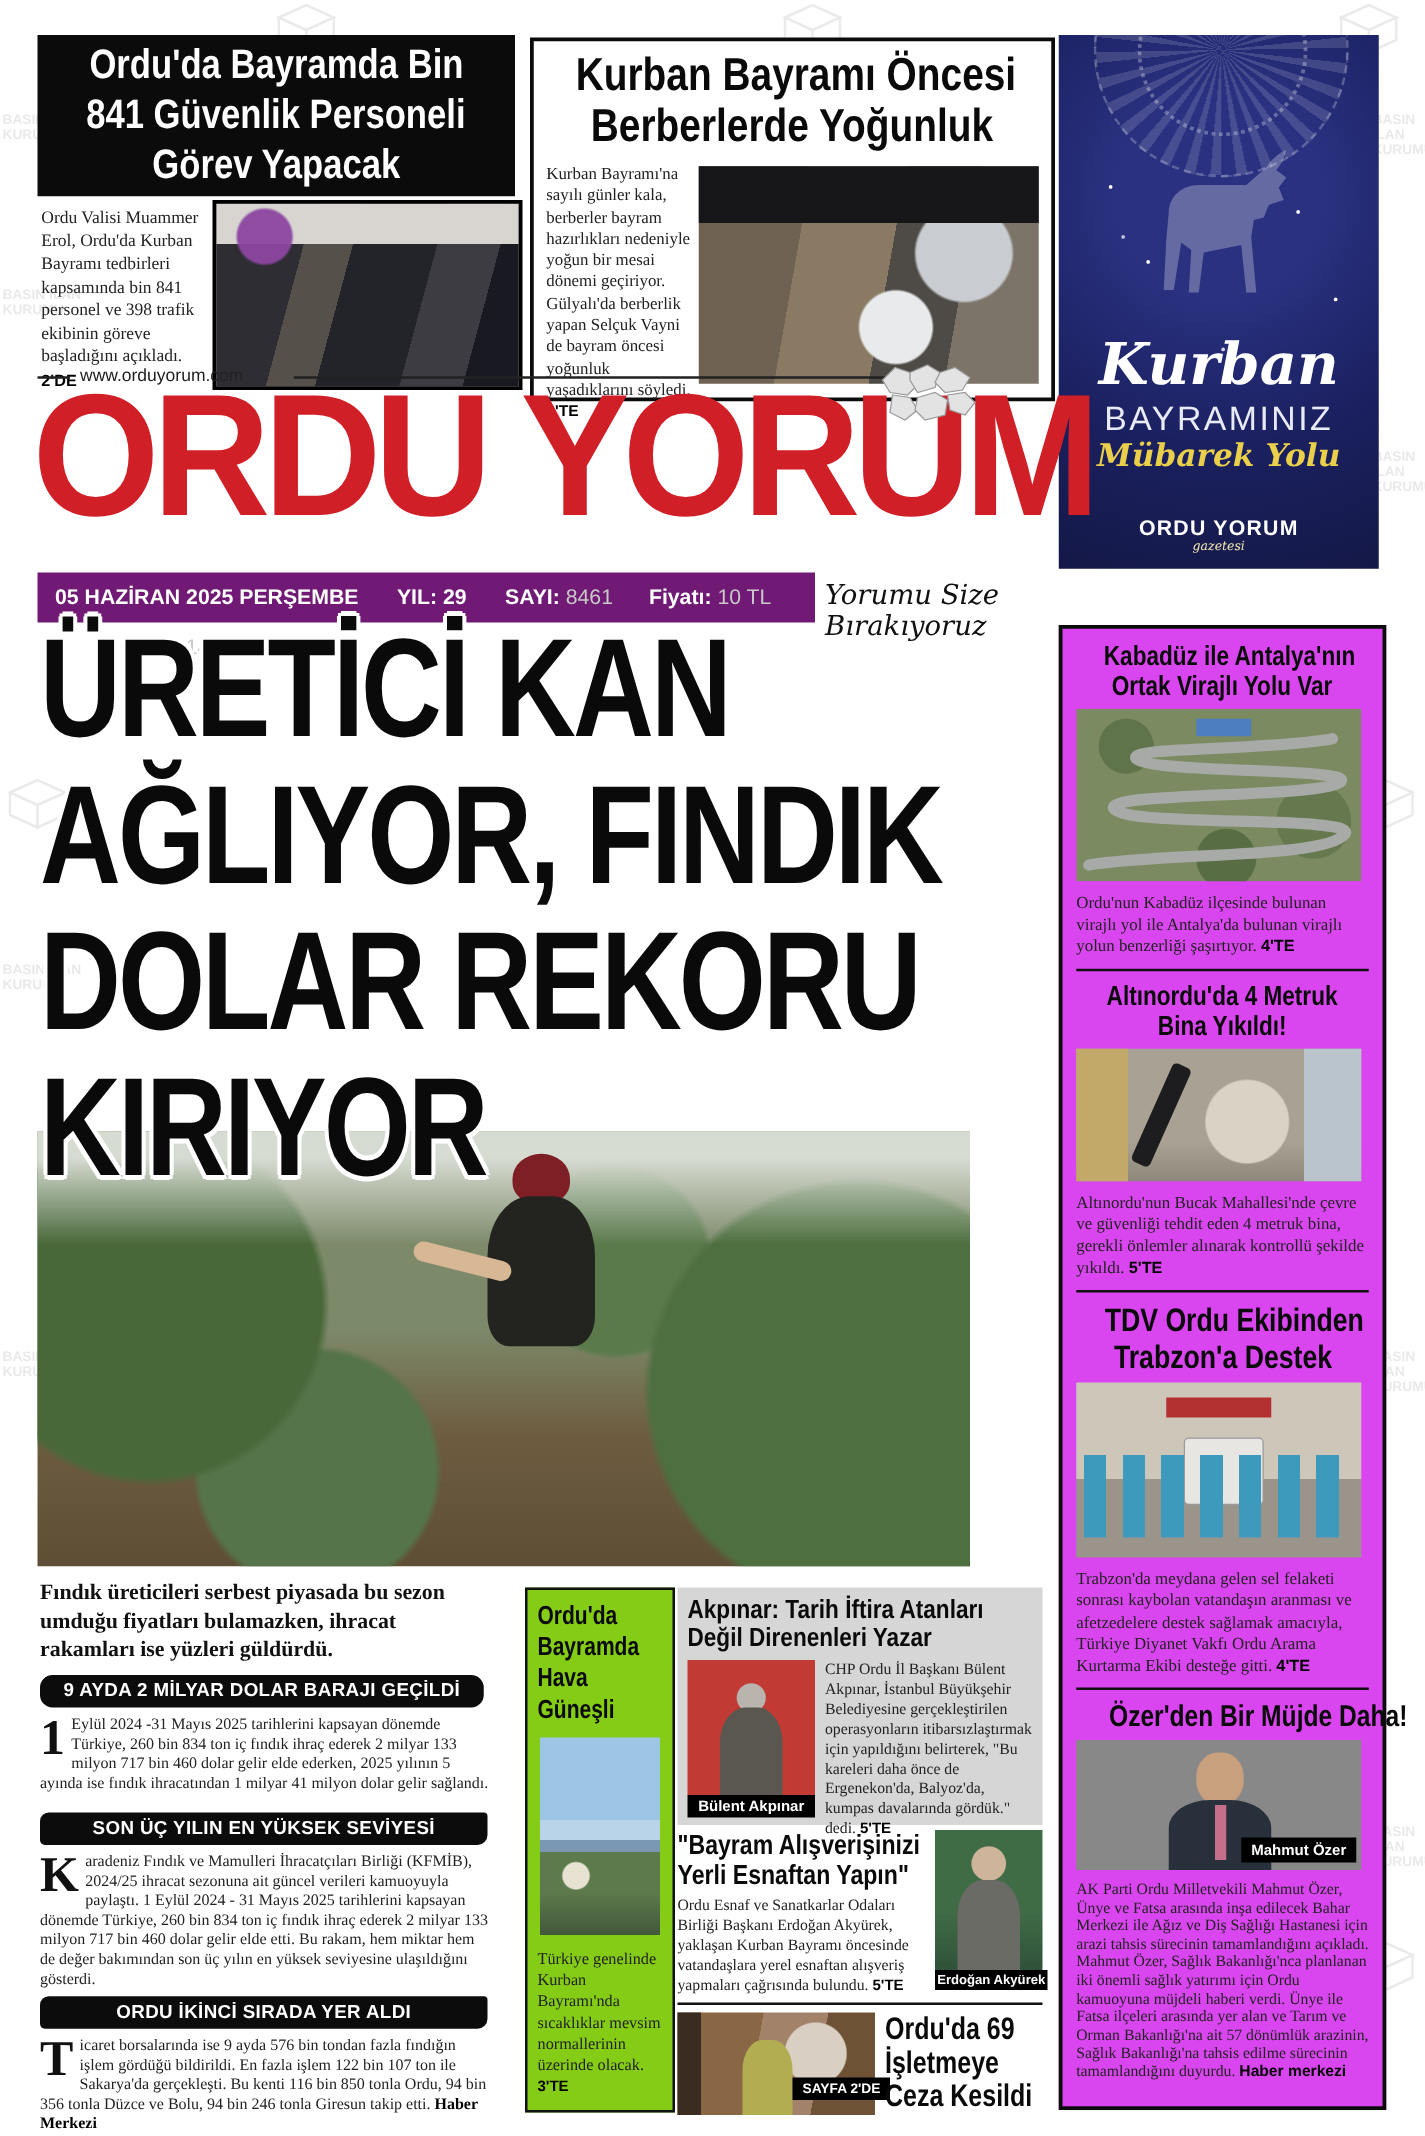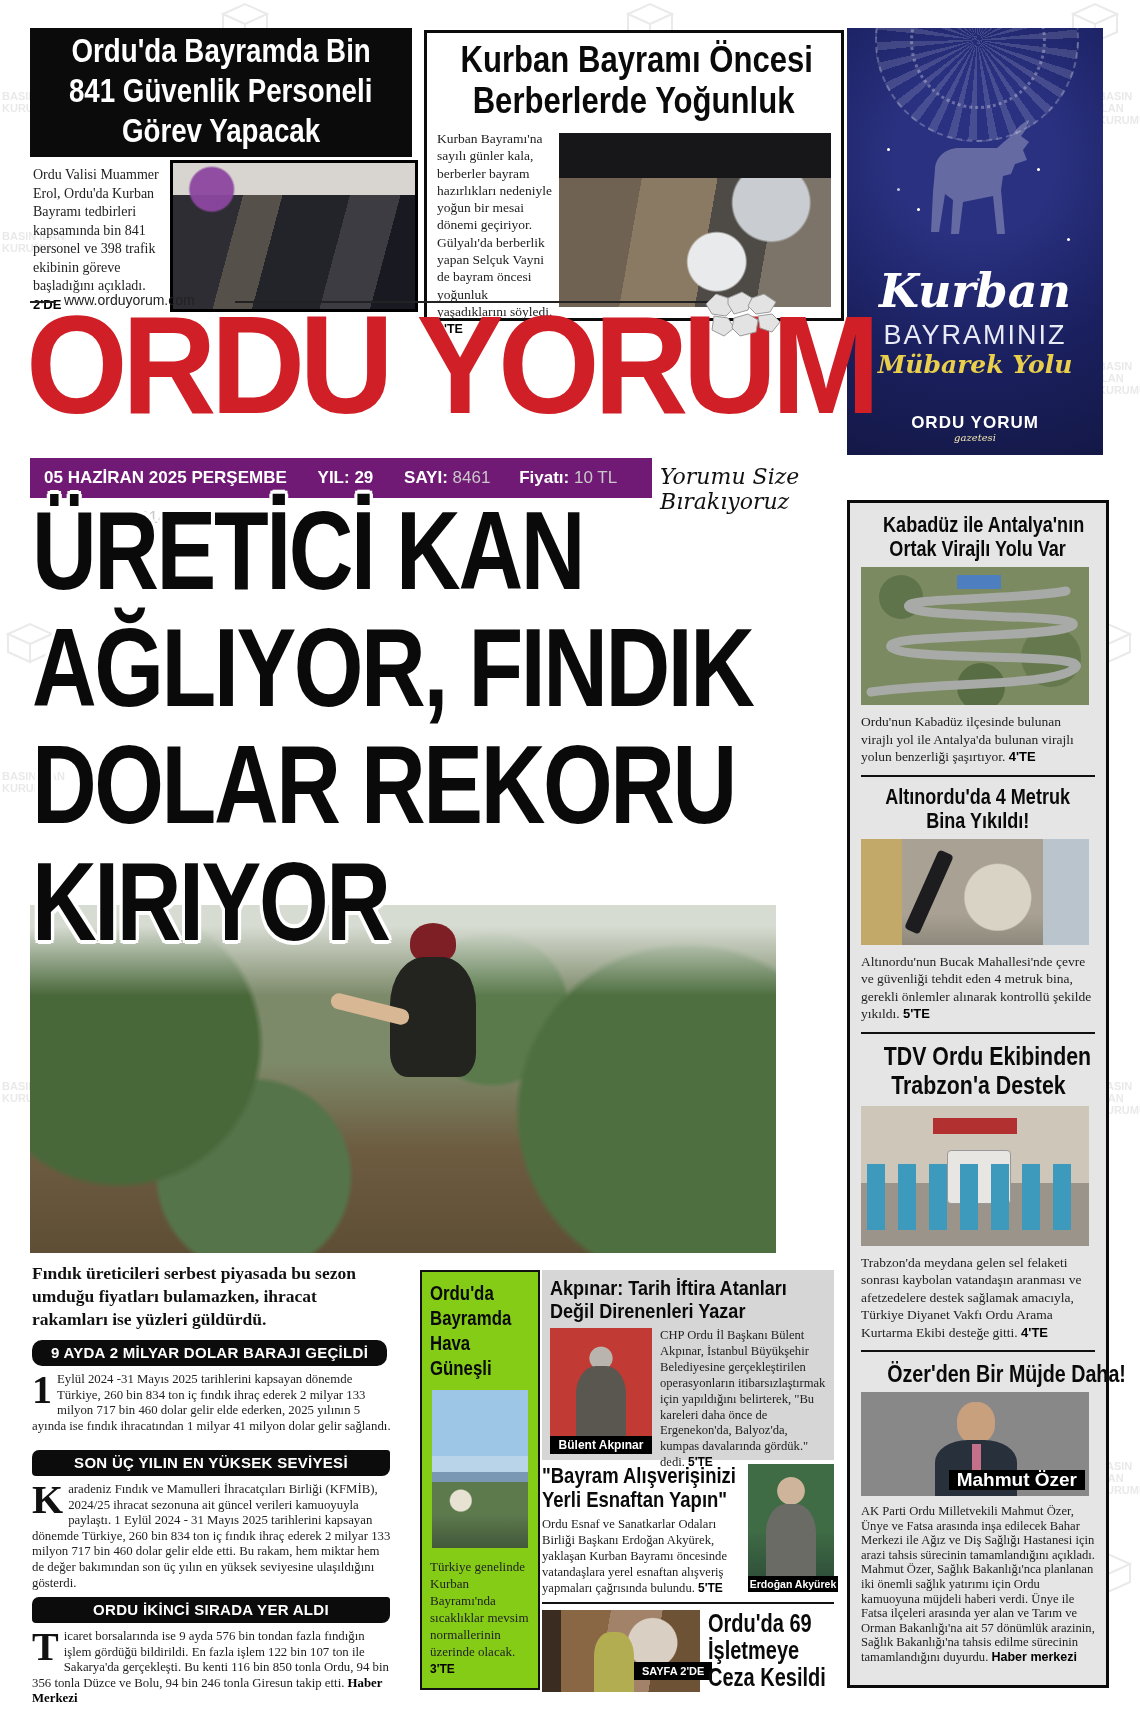--- a/index.html
+++ b/index.html
@@ -247,21 +247,21 @@
       <div class="abs" style="left:52px;top:22px;width:40px;height:60px;background:#b3ad52;border-radius:40% 40% 0 0;"></div>
     </div>
     <div class="abs badge" style="left:92px;top:52px;padding:1px 8px;font-size:11px;line-height:16px;">SAYFA 2'DE</div>
     <div class="abs cnd" style="left:166px;top:0;font-size:25px;line-height:27px;color:#0a0a0a;">
       <div><span class="sqz">Ordu'da 69</span></div>
       <div><span class="sqz">İşletmeye</span></div>
       <div><span class="sqz">Ceza Kesildi</span></div>
     </div>
   </div>
 
-  <div class="abs" style="left:847px;top:500px;width:256px;height:1182px;border:3px solid #0b0b0b;background:#e5e5e5;">
+  <div class="abs" style="left:847px;top:500px;width:256px;height:1182px;border:3px solid #0b0b0b;background:#d946ef;">
 
     <div style="margin:10px 11px 0 11px;">
       <div class="cnd rc-title">
         <div><span class="sqzC" style="transform:scaleX(.82);">Kabadüz ile Antalya'nın</span></div>
         <div><span class="sqzC" style="transform:scaleX(.82);">Ortak Virajlı Yolu Var</span></div>
       </div>
       <svg width="228" height="138" style="margin-top:6px;display:block;">
         <rect width="228" height="138" fill="#7b8a60"></rect>
         <circle cx="40" cy="30" r="22" fill="#5f744a"></circle>
           <circle cx="190" cy="90" r="30" fill="#66794e"></circle>
@@ -318,21 +318,21 @@
         <div><span class="sqzC" style="transform:scaleX(.82);">Özer'den Bir Müjde Daha!</span></div>
       </div>
       <div class="photo" style="margin-top:5px;width:228px;height:104px;position:relative;
                   background:
                     radial-gradient(circle at 85% 70%, #c77f4a 0 6%, rgba(199,127,74,0) 7%),
                     linear-gradient(100deg,#npm 0) ,
                     linear-gradient(100deg,#4a7fae 0 38%,#7fb0d4 38% 55%,#909aa4 55% 78%,#6f8496 78%);">
         <div style="position:absolute;left:96px;top:10px;width:38px;height:42px;background:#c9a07e;border-radius:46%;"></div>
         <div style="position:absolute;left:74px;top:48px;width:82px;height:56px;background:#27303b;border-radius:40% 40% 0 0;"></div>
         <div style="position:absolute;left:111px;top:52px;width:9px;height:44px;background:#c4708a;"></div>
-        <div class="badge" style="position:absolute;right:4px;bottom:6px;padding:1px 8px;font-size:19px;line-height:18px;">Mahmut Özer</div>
+        <div class="badge" style="position:absolute;right:4px;bottom:6px;padding:1px 8px;font-size:12px;line-height:18px;">Mahmut Özer</div>
       </div>
       <div class="bodytxt" style="margin-top:8px;font-size:12.6px;line-height:14.6px;">
         <span>AK Parti Ordu Milletvekili Mahmut Özer, Ünye ve Fatsa arasında inşa edilecek Bahar Merkezi ile Ağız ve Diş Sağlığı Hastanesi için arazi tahsis sürecinin tamamlandığını açıkladı. Mahmut Özer, Sağlık Bakanlığı'nca planlanan iki önemli sağlık yatırımı için Ordu kamuoyuna müjdeli haberi verdi. Ünye ile Fatsa ilçeleri arasında yer alan ve Tarım ve Orman Bakanlığı'na ait 57 dönümlük arazinin, Sağlık Bakanlığı'na tahsis edilme sürecinin tamamlandığını duyurdu.</span> <b class="cnd" style="font-size:12.5px;">Haber merkezi</b>
       </div>
     </div>
   </div>
 
 </div>
 
 </body></html>

